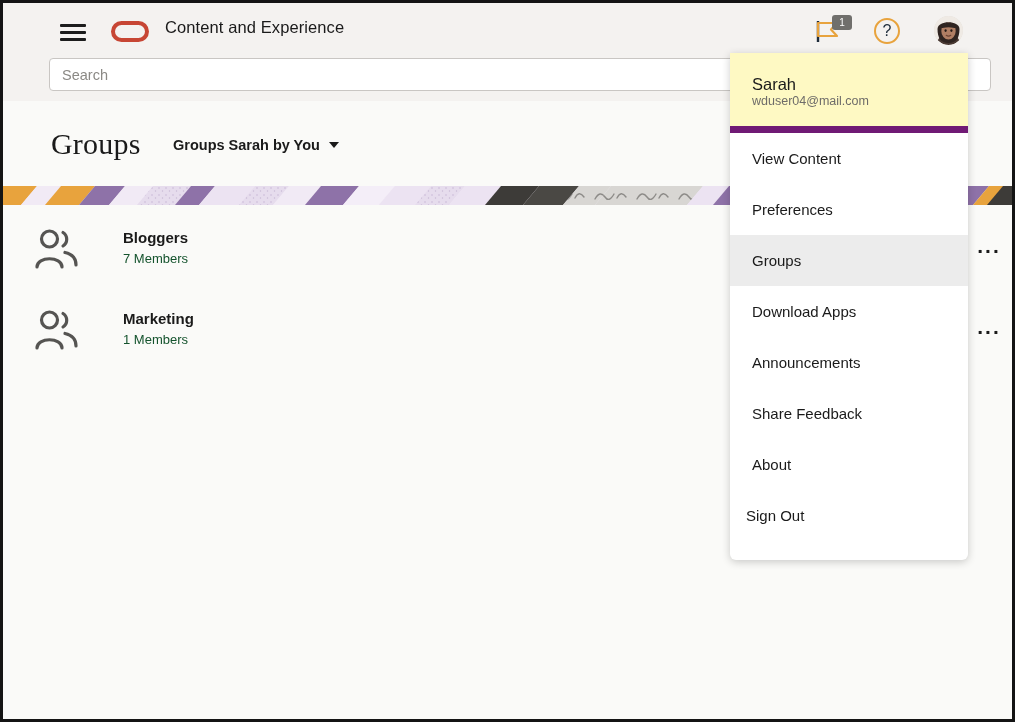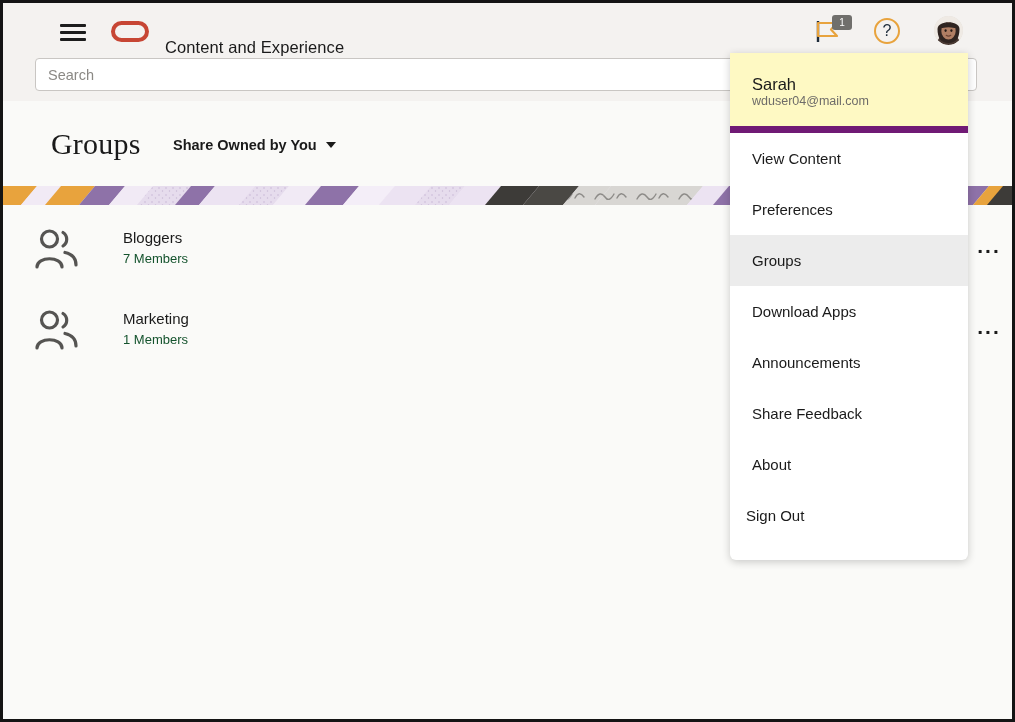--- a/index.html
+++ b/index.html
@@ -70,21 +70,20 @@
   }
 
   #app-title {
     position: absolute;
     left: 162px;
     top: 15px;
     font-size: 16.5px;
     color: #1a1a1a;
     letter-spacing: .1px;
     white-space: nowrap;
-    margin-top: 20px;
   }
 
   
   #flag-wrap {
     position: absolute;
     left: 810px;
     top: 12px;
     width: 40px;
     height: 32px;
     cursor: pointer;
@@ -130,21 +129,21 @@
     height: 29px;
     border-radius: 50%;
     overflow: hidden;
     background: #e6e1dc;
     cursor: pointer;
   }
 
   
   #search-input {
     position: absolute;
-    left: 32px;
+    left: 46px;
     top: 55px;
     width: 942px;
     height: 33px;
     box-sizing: border-box;
     border: 1px solid #c9c6c3;
     border-radius: 4px;
     background: #ffffff;
     padding: 0 12px;
     font-size: 14.5px;
     color: #2b2b2b;
@@ -219,21 +218,21 @@
     left: 30px;
     top: 12px;
     width: 46px;
     height: 46px;
   }
   .group-name {
     position: absolute;
     left: 120px;
     top: 15px;
     font-size: 15px;
-    font-weight: normal;
+    font-weight: bold;
     color: #1a1a1a;
   }
   .group-members {
     position: absolute;
     left: 120px;
     top: 37px;
     font-size: 13px;
     color: #14532d;
   }
   .row-menu {
@@ -342,21 +341,21 @@
 
     <input id="search-input" type="text" placeholder="Search" style="">
 
   </div>
 
   <div id="content">
 
     <div id="page-title">Groups</div>
 
     <div id="filter-select">
-      <span>Share Owned by You</span><span id="filter-caret"></span>
+      <span>Groups Sarah by You</span><span id="filter-caret"></span>
     </div>
 
     <div id="banner">
       <svg width="1009" height="19" viewBox="0 0 1009 19" preserveAspectRatio="none">
         <defs>
           <pattern id="dots" width="7" height="7" patternUnits="userSpaceOnUse">
             <rect width="7" height="7" fill="#e6dced"></rect>
             <circle cx="2" cy="2" r="0.8" fill="#c9b9d6"></circle>
             <circle cx="5.5" cy="5" r="0.7" fill="#c9b9d6"></circle>
           </pattern>

